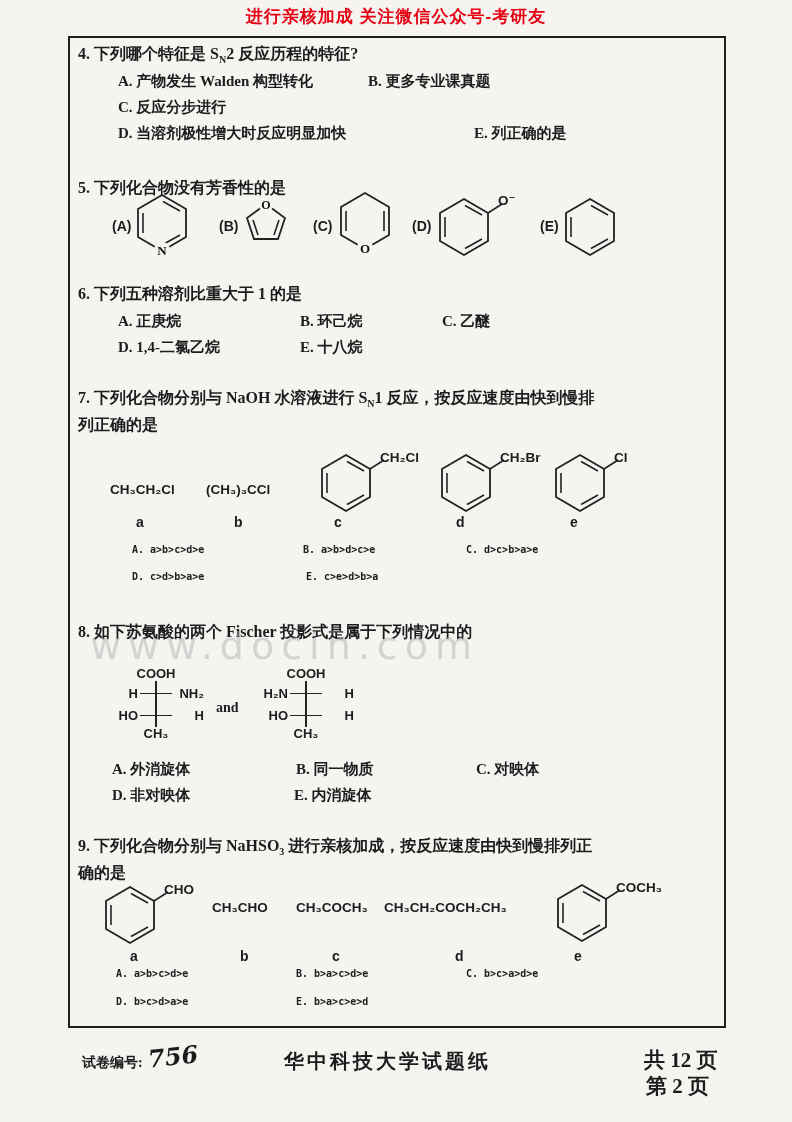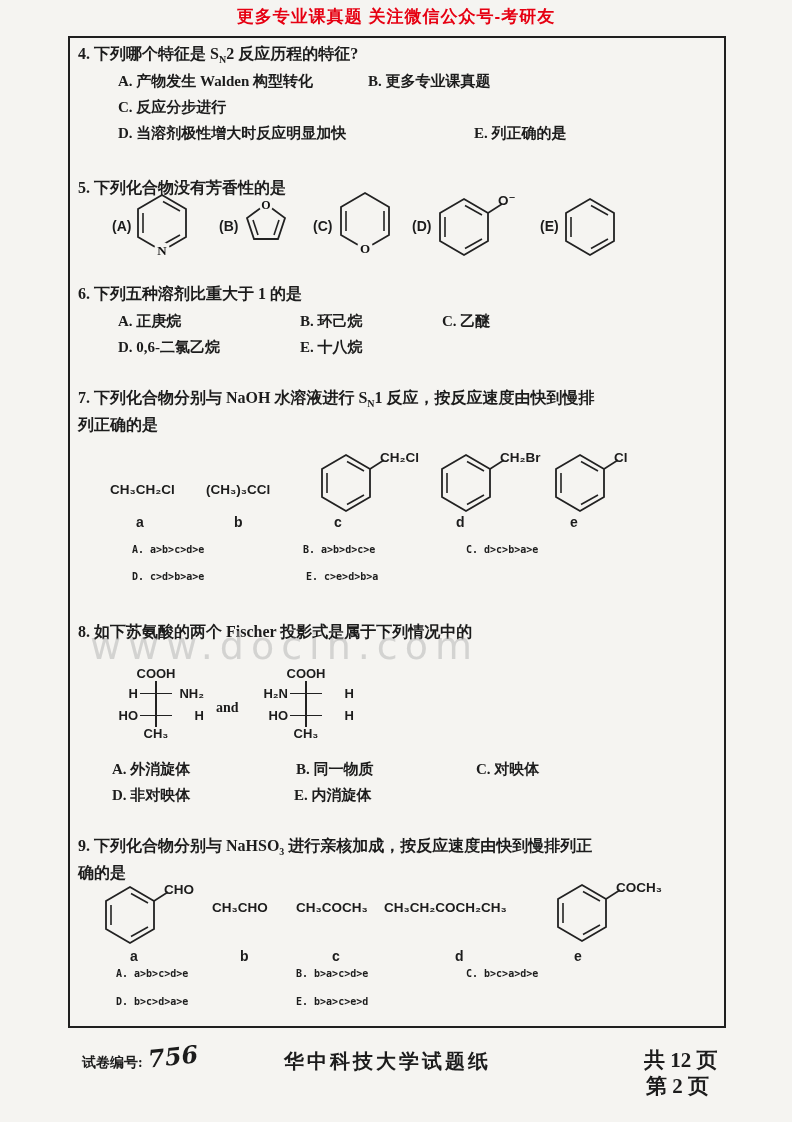--- a/index.html
+++ b/index.html
@@ -43,21 +43,21 @@
   .fischer .fl{width:30px;text-align:right;padding-right:2px;}
   .fischer .fbar{width:32px;height:0;border-top:1.6px solid #222;}
   .fischer .fr{width:30px;text-align:right;padding-left:2px;}
   .footer-num{font-style:italic;font-size:24px;font-weight:bold;transform:rotate(-6deg);font-family:"DejaVu Serif",serif;}
   .footer-title{font-size:20px;font-weight:bold;letter-spacing:3px;}
   .footer-sm{font-size:21px;font-weight:600;}
 </style>
 </head>
 <body>
 
-<div class="promo">更多专业课真题 关注微信公众号-考研友</div>
+<div class="promo">进行亲核加成 关注微信公众号-考研友</div>
 
 <div class="frame"></div>
 
 <div class="watermark">www.docin.com</div>
 
 <div class="abs cn" style="left:78px;top:44px"><span>4. 下列哪个特征是 S</span><sub class="subsc">N</sub><span>2 反应历程的特征?</span></div>
 <div class="abs opt" style="left:118px;top:72px">A. 产物发生 Walden 构型转化</div>
 <div class="abs opt" style="left:368px;top:72px">B. 更多专业课真题</div>
 <div class="abs opt" style="left:118px;top:98px">C. 反应分步进行</div>
 <div class="abs opt" style="left:118px;top:124px">D. 当溶剂极性增大时反应明显加快</div>
@@ -110,21 +110,21 @@
   <polygon points="28,3 52,17 52,45 28,59 4,45 4,17" fill="none" stroke="#222" stroke-width="1.8"></polygon>
   <line x1="29" y1="9.5" x2="46" y2="19" stroke="#222" stroke-width="1.6"></line>
   <line x1="9" y1="21" x2="9" y2="41" stroke="#222" stroke-width="1.6"></line>
   <line x1="46" y1="43" x2="29" y2="52.5" stroke="#222" stroke-width="1.6"></line>
 </svg>
 
 <div class="abs cn" style="left:78px;top:284px">6. 下列五种溶剂比重大于 1 的是</div>
 <div class="abs opt" style="left:118px;top:312px">A. 正庚烷</div>
 <div class="abs opt" style="left:300px;top:312px">B. 环己烷</div>
 <div class="abs opt" style="left:442px;top:312px">C. 乙醚</div>
-<div class="abs opt" style="left:118px;top:338px">D. 0,6-二氯乙烷</div>
+<div class="abs opt" style="left:118px;top:338px">D. 1,4-二氯乙烷</div>
 <div class="abs opt" style="left:300px;top:338px">E. 十八烷</div>
 
 <div class="abs cn" style="left:78px;top:388px"><span>7. 下列化合物分别与 NaOH 水溶液进行 S</span><sub class="subsc">N</sub><span>1 反应，按反应速度由快到慢排</span></div>
 <div class="abs cn" style="left:78px;top:415px">列正确的是</div>
 
 <div class="abs formula" style="left:110px;top:482px">CH₃CH₂Cl</div>
 <div class="abs formula" style="left:206px;top:482px">(CH₃)₃CCl</div>
 
 <div class="ringbox" style="left:318px;top:452px">
   <svg width="70" height="62" viewBox="0 0 70 62">

